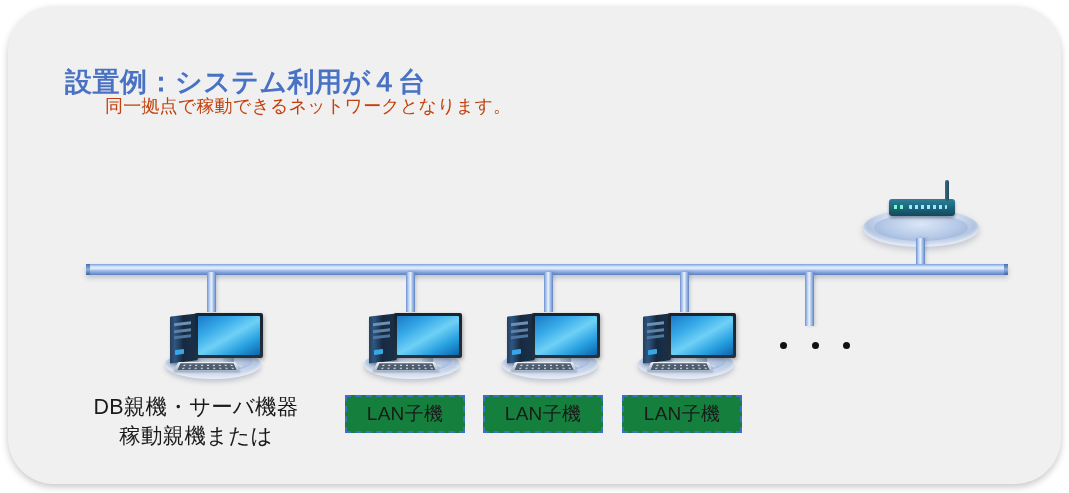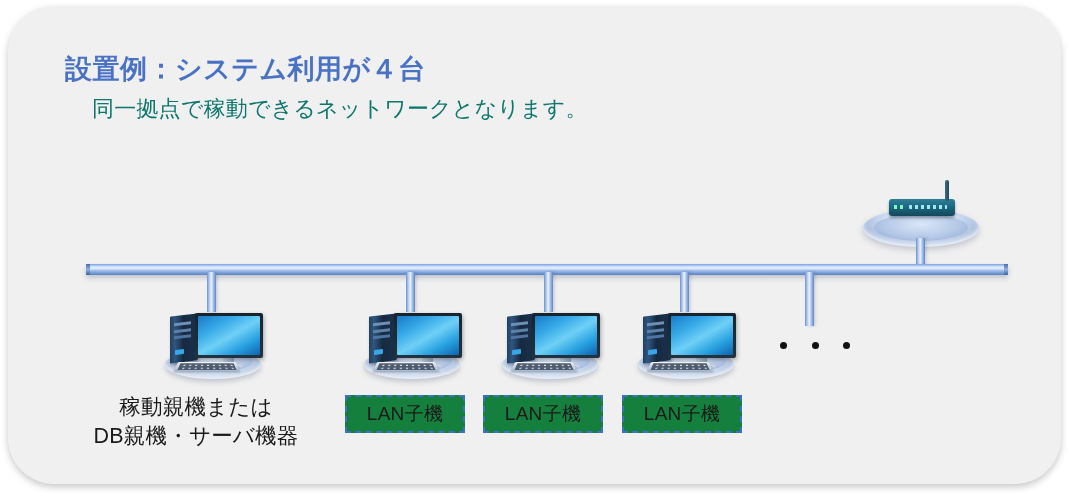--- a/index.html
+++ b/index.html
@@ -23,33 +23,33 @@
     background: #f0f0f0;
     border-radius: 46px;
     box-shadow: 0 3px 7px rgba(0,0,0,0.22);
     overflow: hidden;
   }
 
   
   #title {
     position: absolute;
     left: 57px;
-    top: 45px;
+    top: 58px;
     font-size: 27px;
     font-weight: bold;
     letter-spacing: 0.5px;
     color: #4a72c4;
     white-space: nowrap;
     text-align: right;
   }
   .body-line {
     position: absolute;
-    left: 84px;
-    font-size: 22px;
-    color: #0f766e;
+    left: 97px;
+    font-size: 18px;
+    color: #c2410c;
     white-space: nowrap;
     letter-spacing: 0.2px;
   }
   #body-line-0 { top: 88px; }
   #body-line-1 { top: 124px; }
 
   
   #bus {
     position: absolute;
     left: 78px;
@@ -414,21 +414,21 @@
     </div>
   </div>
 
   <div id="ellipsis">
     <span class="edot"></span>
     <span class="edot"></span>
     <span class="edot"></span>
   </div>
 
   <div id="server-caption">
+    <div>DB親機・サーバ機器</div>
     <div>稼動親機または</div>
-    <div>DB親機・サーバ機器</div>
   </div>
 
   <div class="lan-box" style="left:337px;">LAN子機</div>
   <div class="lan-box" style="left:475px;">LAN子機</div>
   <div class="lan-box" style="left:614px;">LAN子機</div>
 
 </div>
 
 </body></html>

